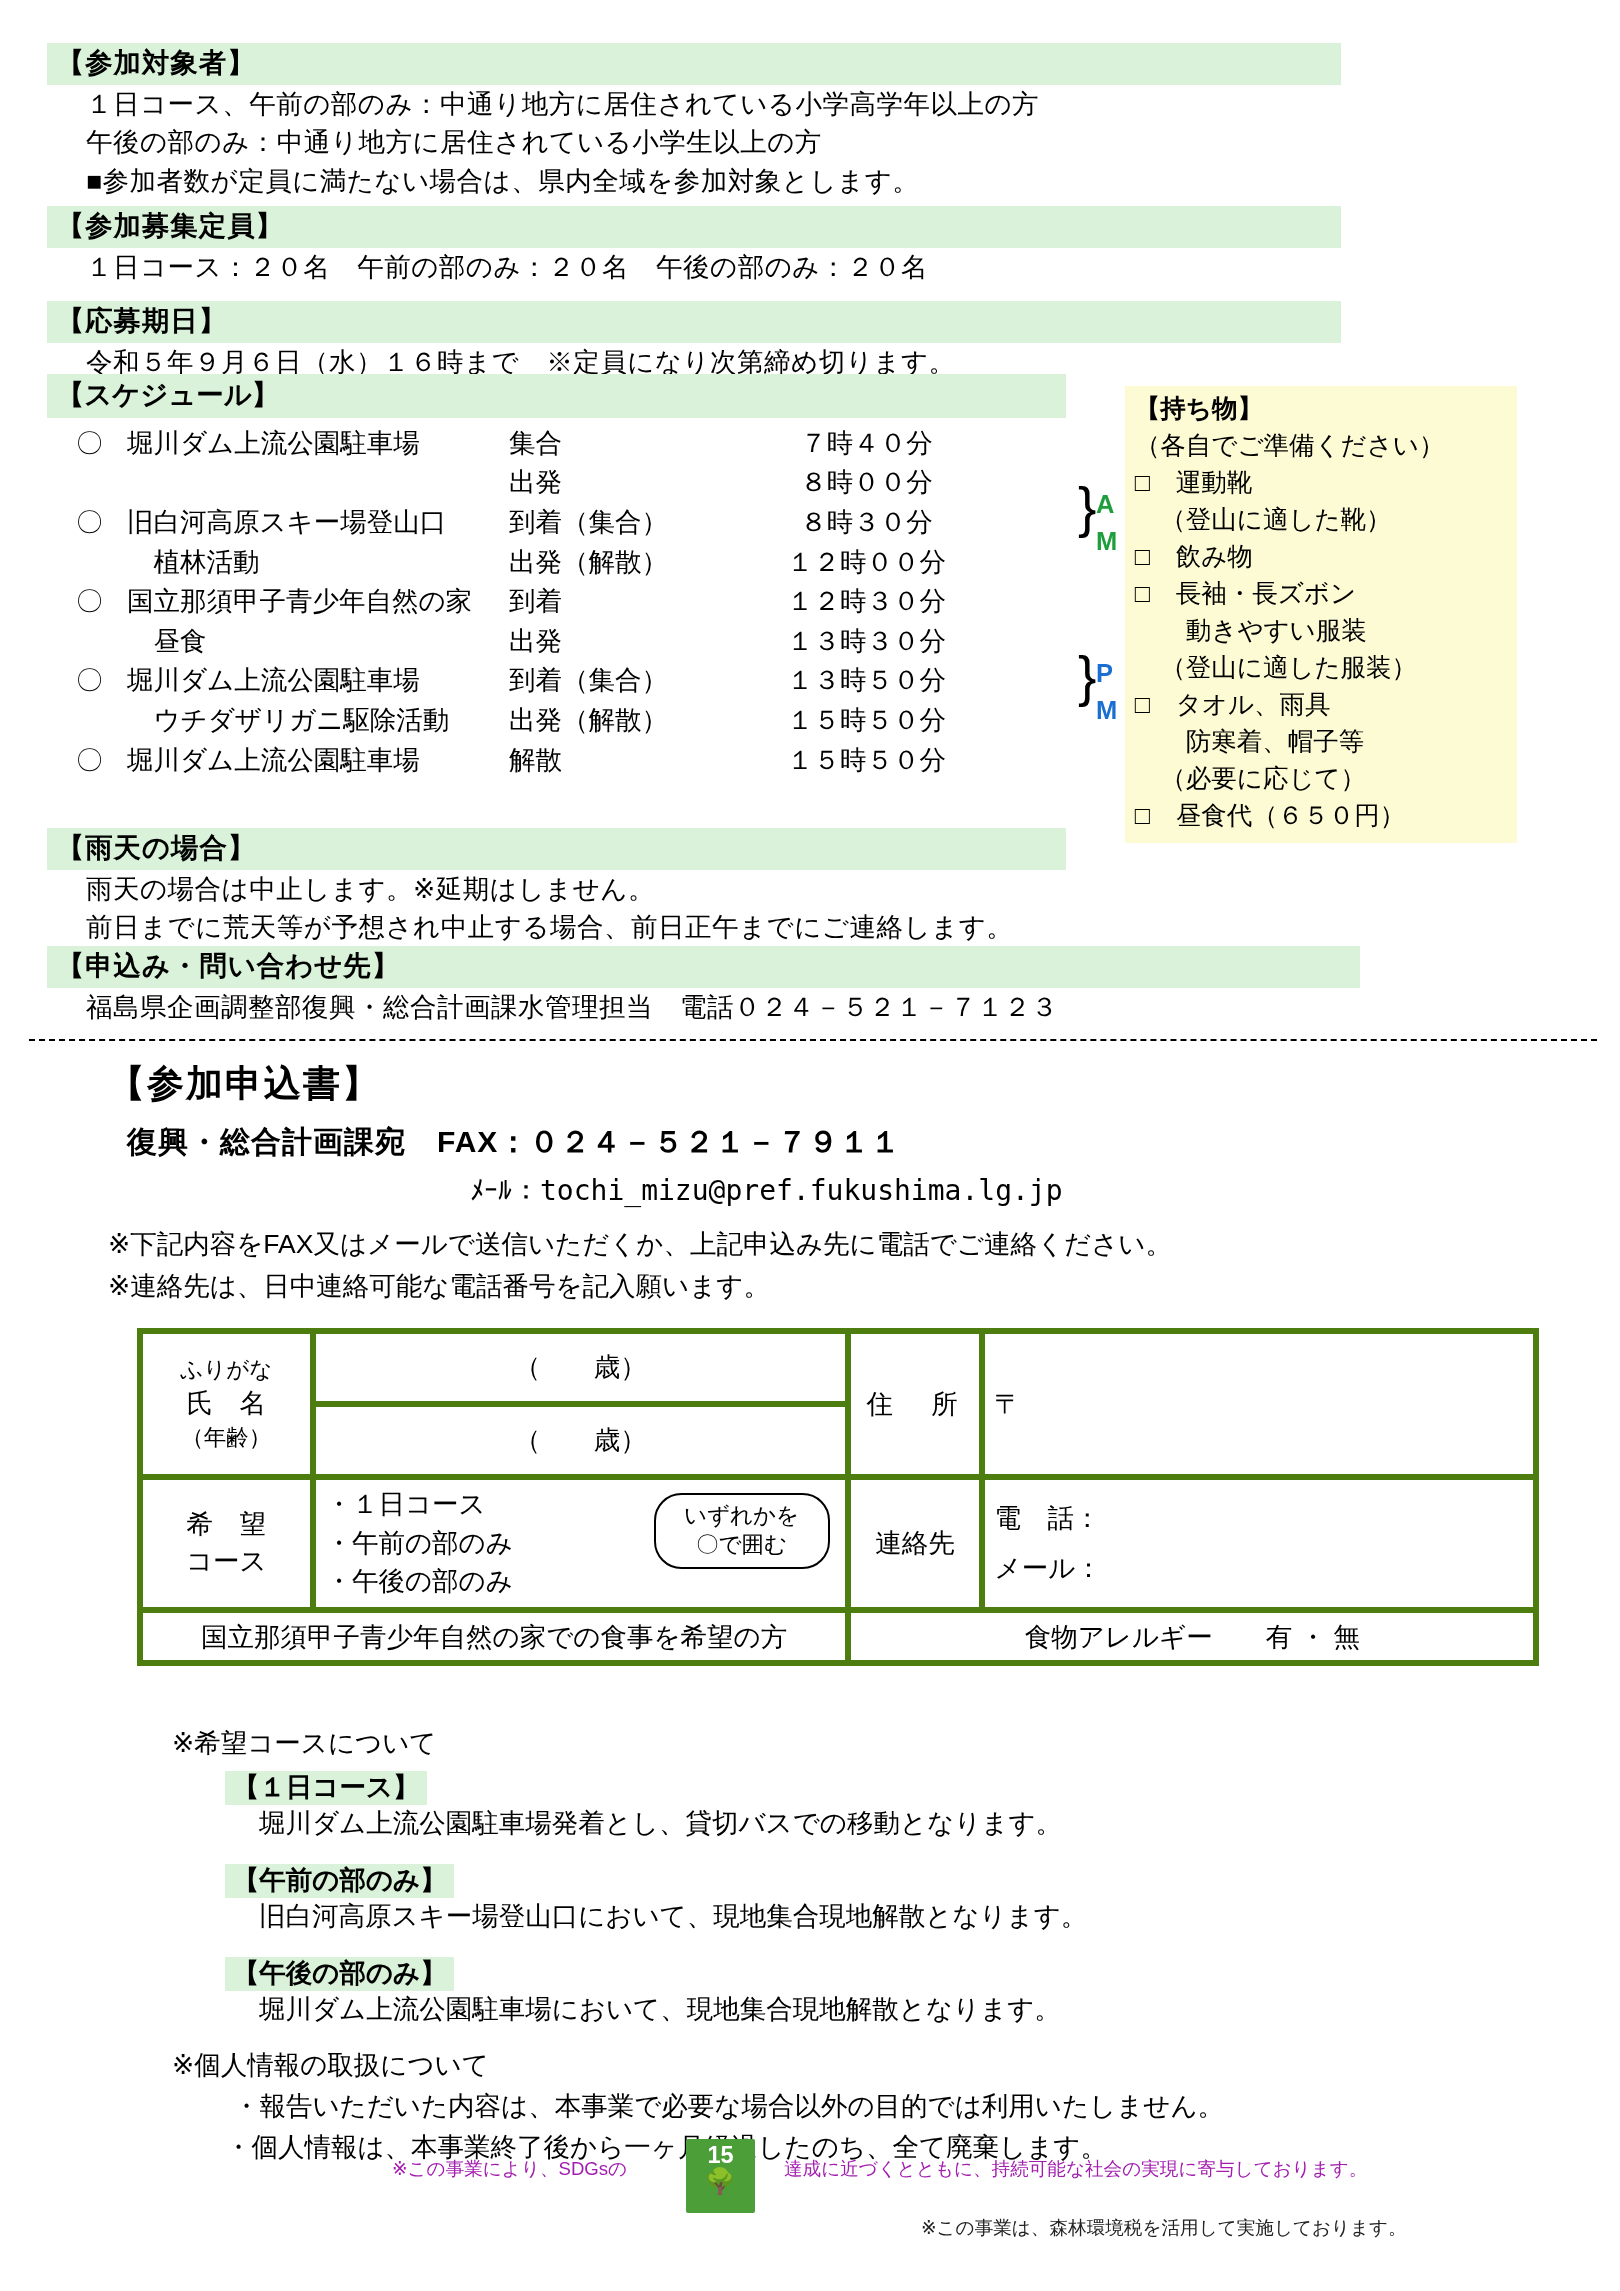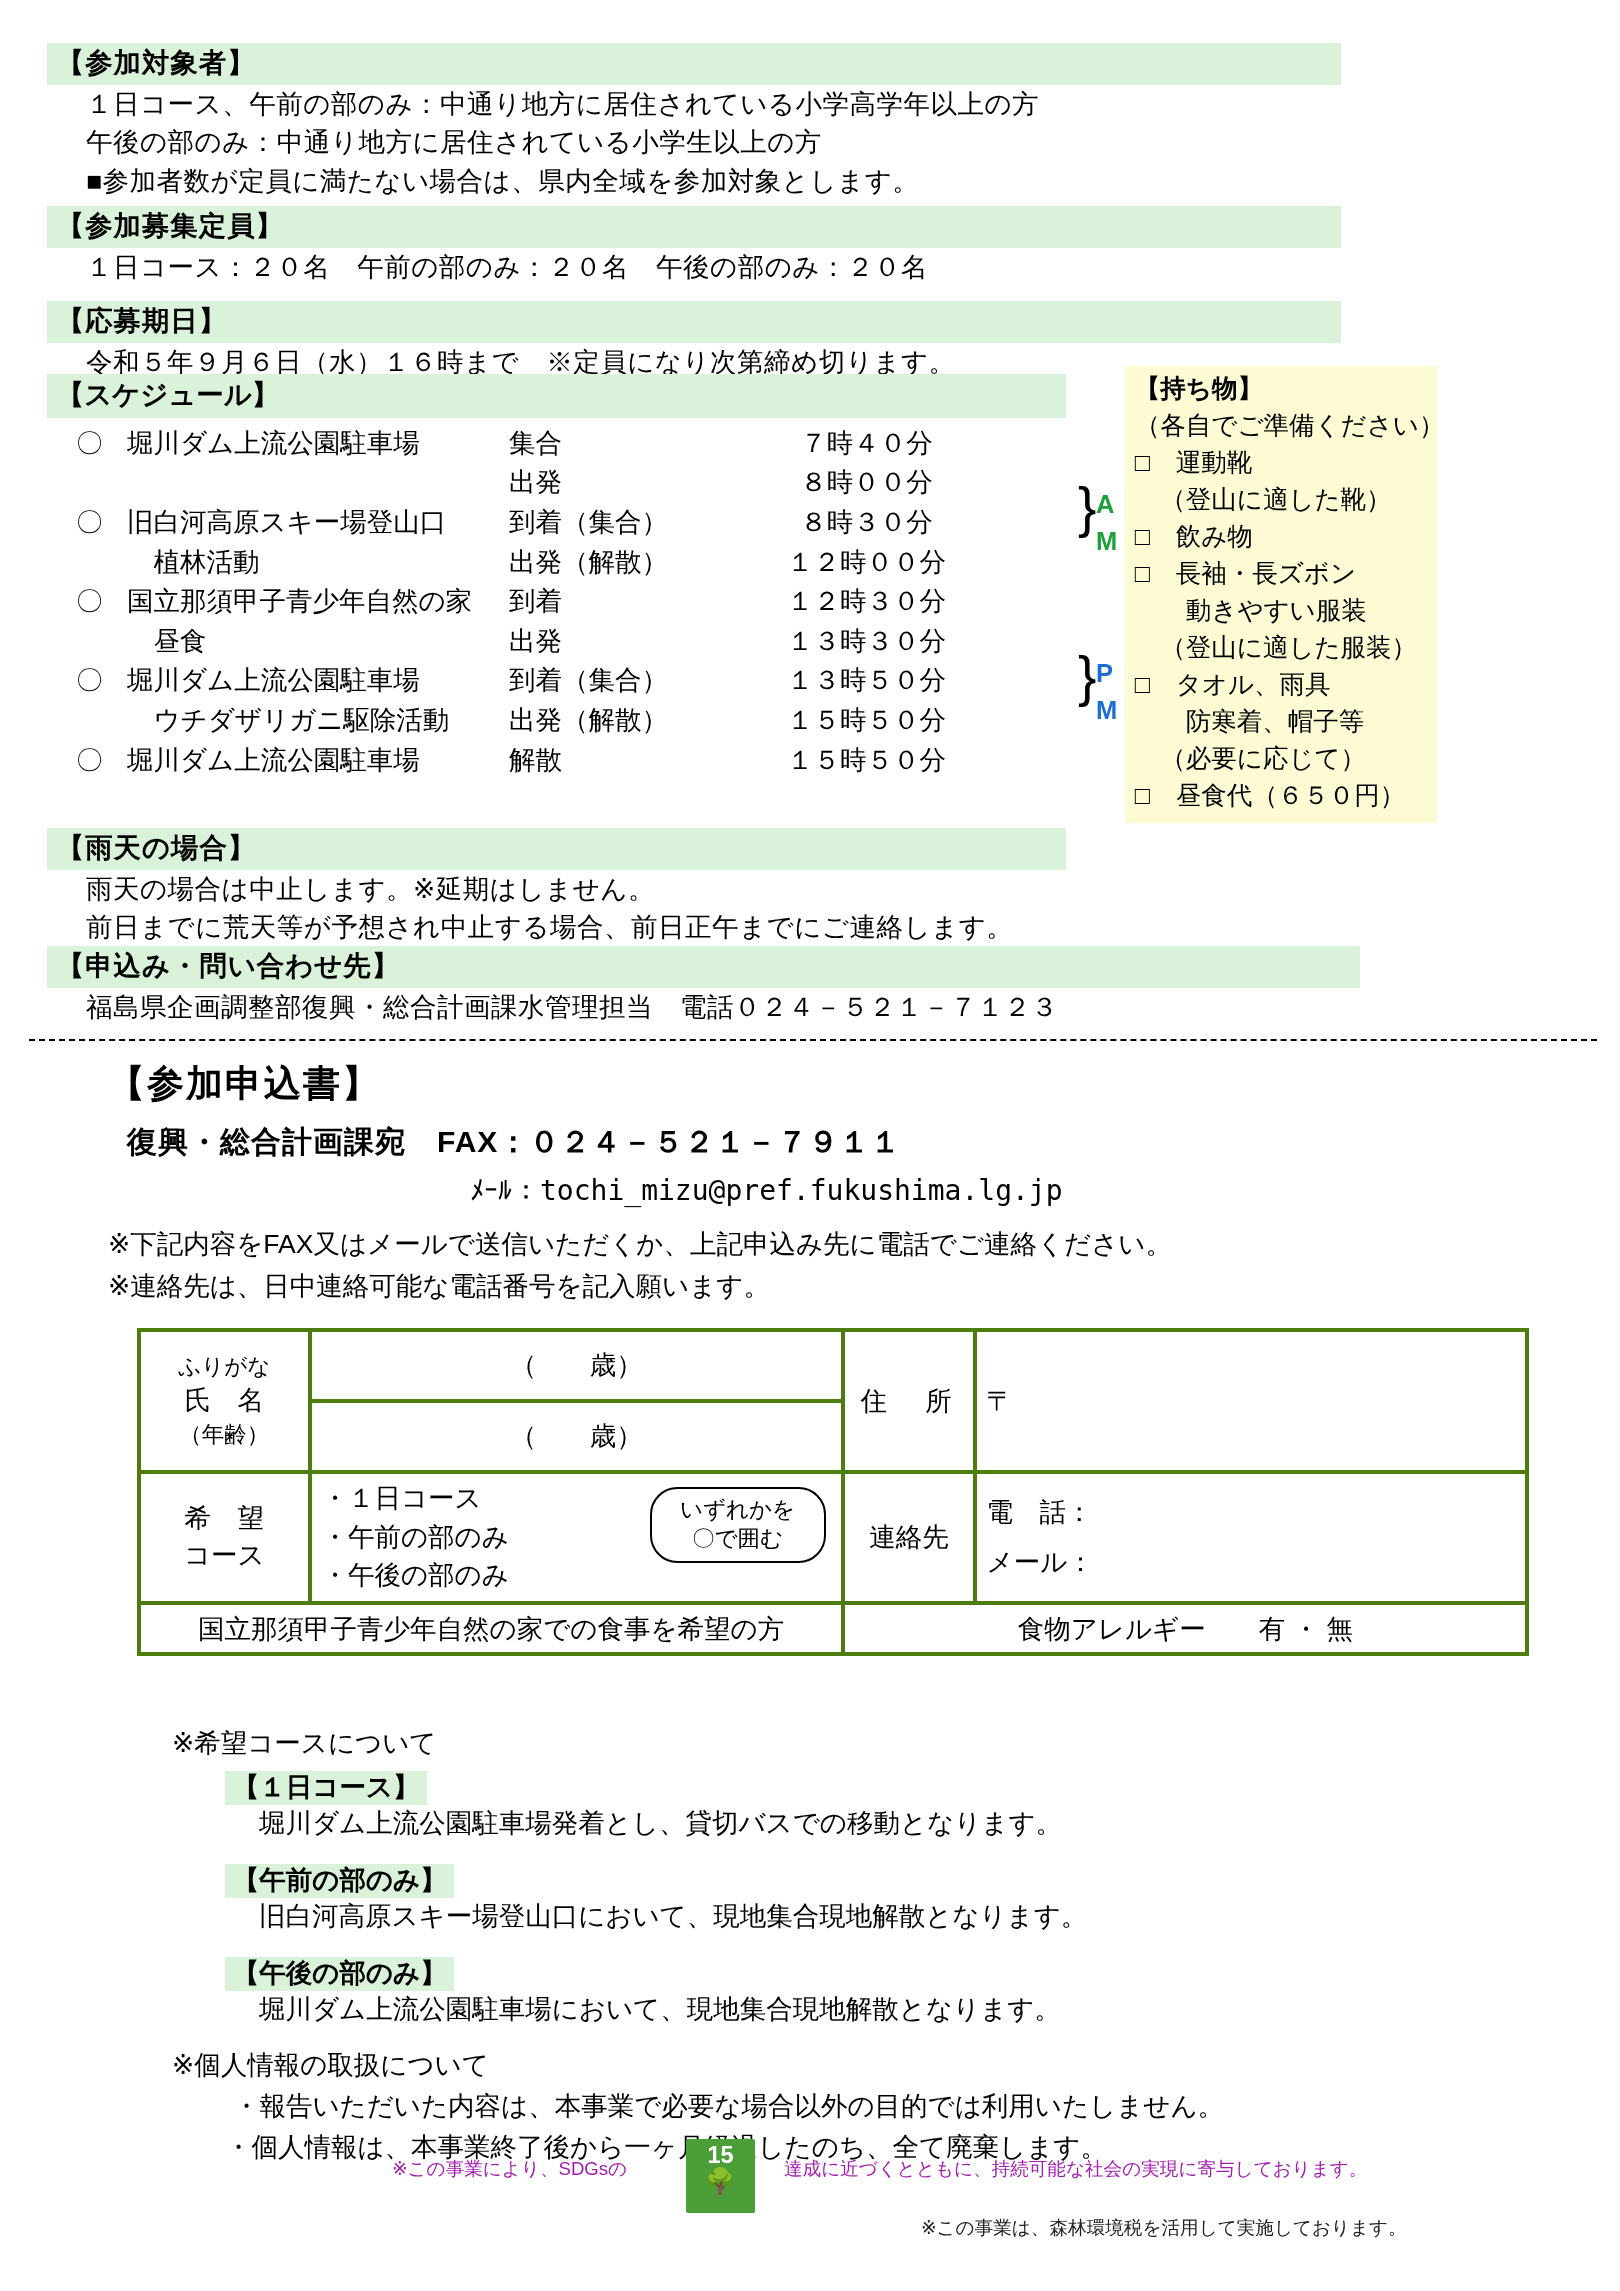--- a/index.html
+++ b/index.html
@@ -58,21 +58,21 @@
   td.c-time{width:225px;text-align:center;}
 
   
   .ampm{position:absolute;font-weight:bold;font-size:25.5px;letter-spacing:-2px;}
   .ampm .a{color:#1f9e3d;}
   .ampm .b{color:#1b6fd1;}
   .brace{position:absolute;font-size:55px;line-height:1;color:#000;}
 
   
   .mochi{
-    position:absolute;left:1125px;top:366px;width:312px;
+    position:absolute;left:1125px;top:386px;width:392px;
     background:#fdfbd4;border:0;
     padding:3.9px 7.8px 9.8px 9.8px;box-sizing:border-box;
     font-size:25.5px;line-height:1.45;
   }
   .mochi .h{font-weight:bold;}
   .mochi .row{white-space:pre;}
 
   
   .rain{position:absolute;left:47px;top:828px;width:1318px;}
   .rain .sec-head{width:1019px;box-sizing:border-box;}
@@ -82,21 +82,21 @@
   .dashline{position:absolute;left:29px;top:1039px;width:1568px;border-top:2.9px dashed #000;}
 
   
   .form-title{position:absolute;left:108px;top:1059px;font-size:37px;font-weight:bold;letter-spacing:2px;}
   .fax{position:absolute;left:127px;top:1122px;font-size:30px;font-weight:bold;letter-spacing:1px;white-space:pre;}
   .mail{position:absolute;left:470px;top:1174px;font-size:28px;font-family:"DejaVu Sans Mono","Liberation Mono",monospace;white-space:pre;}
   .note1{position:absolute;left:108px;top:1225px;font-size:26.5px;line-height:1.5;white-space:pre;}
 
   
   .ftable{position:absolute;left:137px;top:1328px;border-collapse:collapse;font-size:26.5px;}
-  .ftable td{border:4px solid #4d7c0f;padding:5.9px 9.8px;vertical-align:middle;}
+  .ftable td{border:6px solid #4d7c0f;padding:5.9px 9.8px;vertical-align:middle;}
   .cell-center{text-align:center;}
   .small{font-size:22.5px;}
   .lbl-name{width:147px;text-align:center;line-height:1.4;}
   .age-line{height:55px;text-align:center;}
   .addr-lbl{width:108px;text-align:center;letter-spacing:5.9px;}
   .addr-cell{width:529px;vertical-align:top;height:118px;}
   .course-cell{width:402px;position:relative;line-height:1.45;}
   .round-note{
     position:absolute;right:15.7px;top:13.7px;
     width:172px;border:2px solid #000;border-radius:27.4px;

